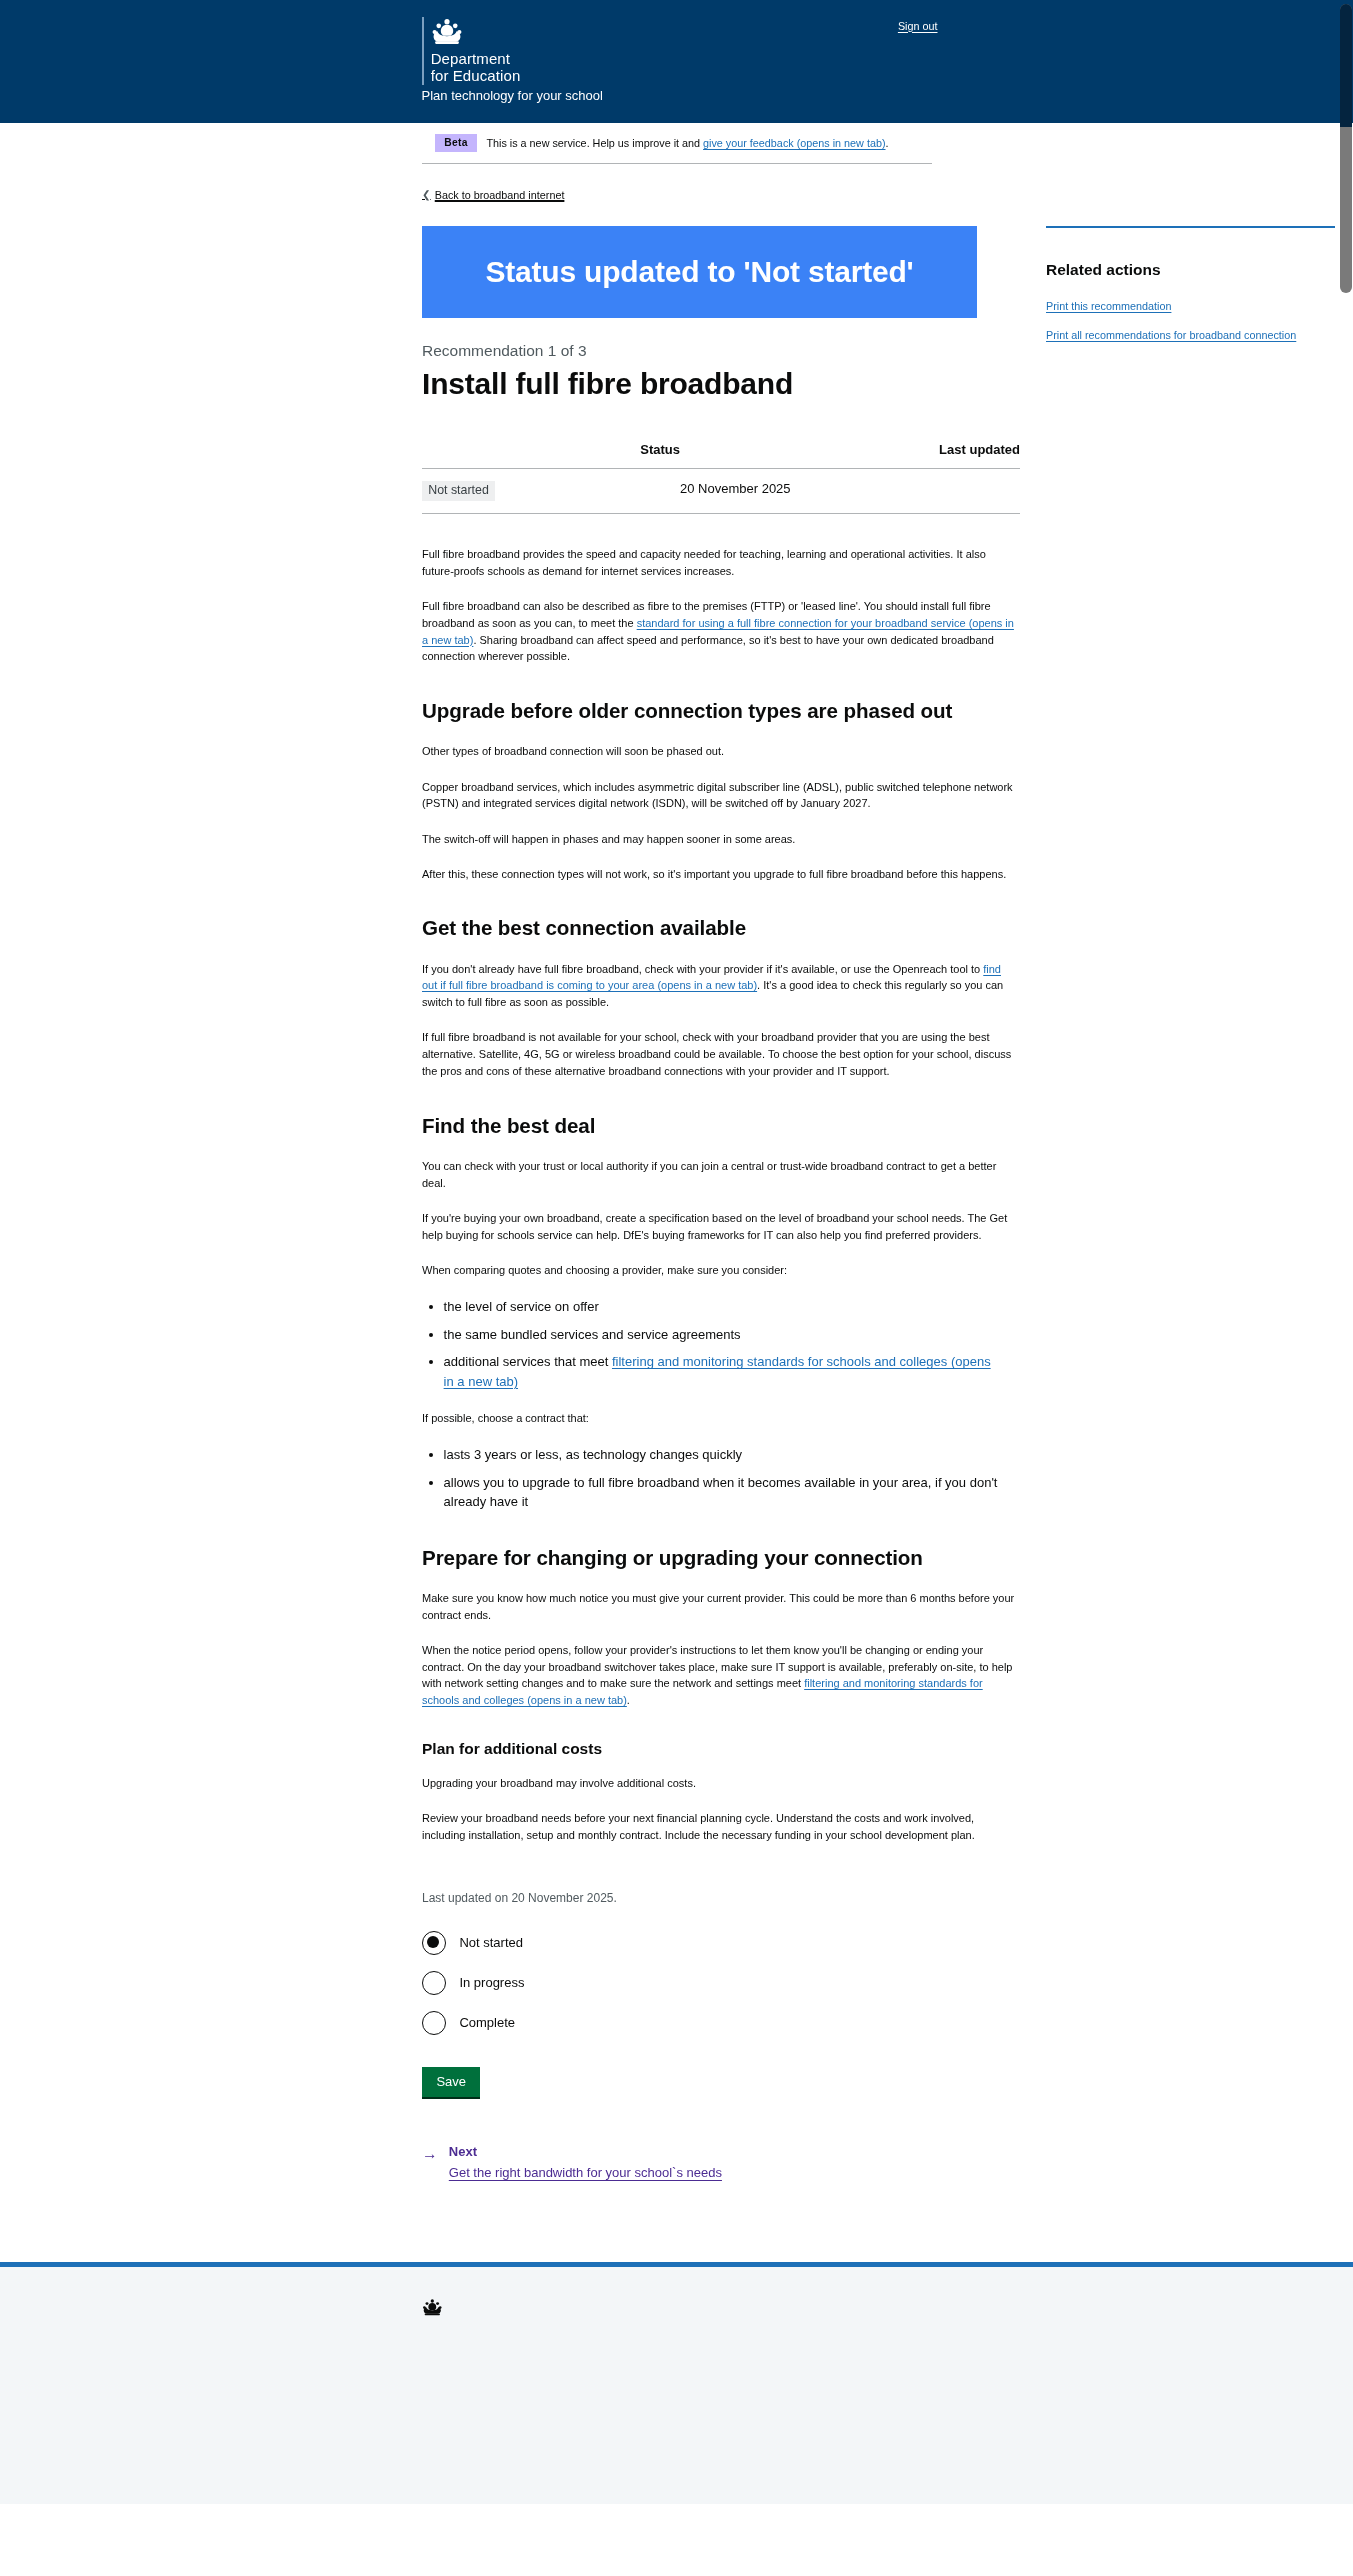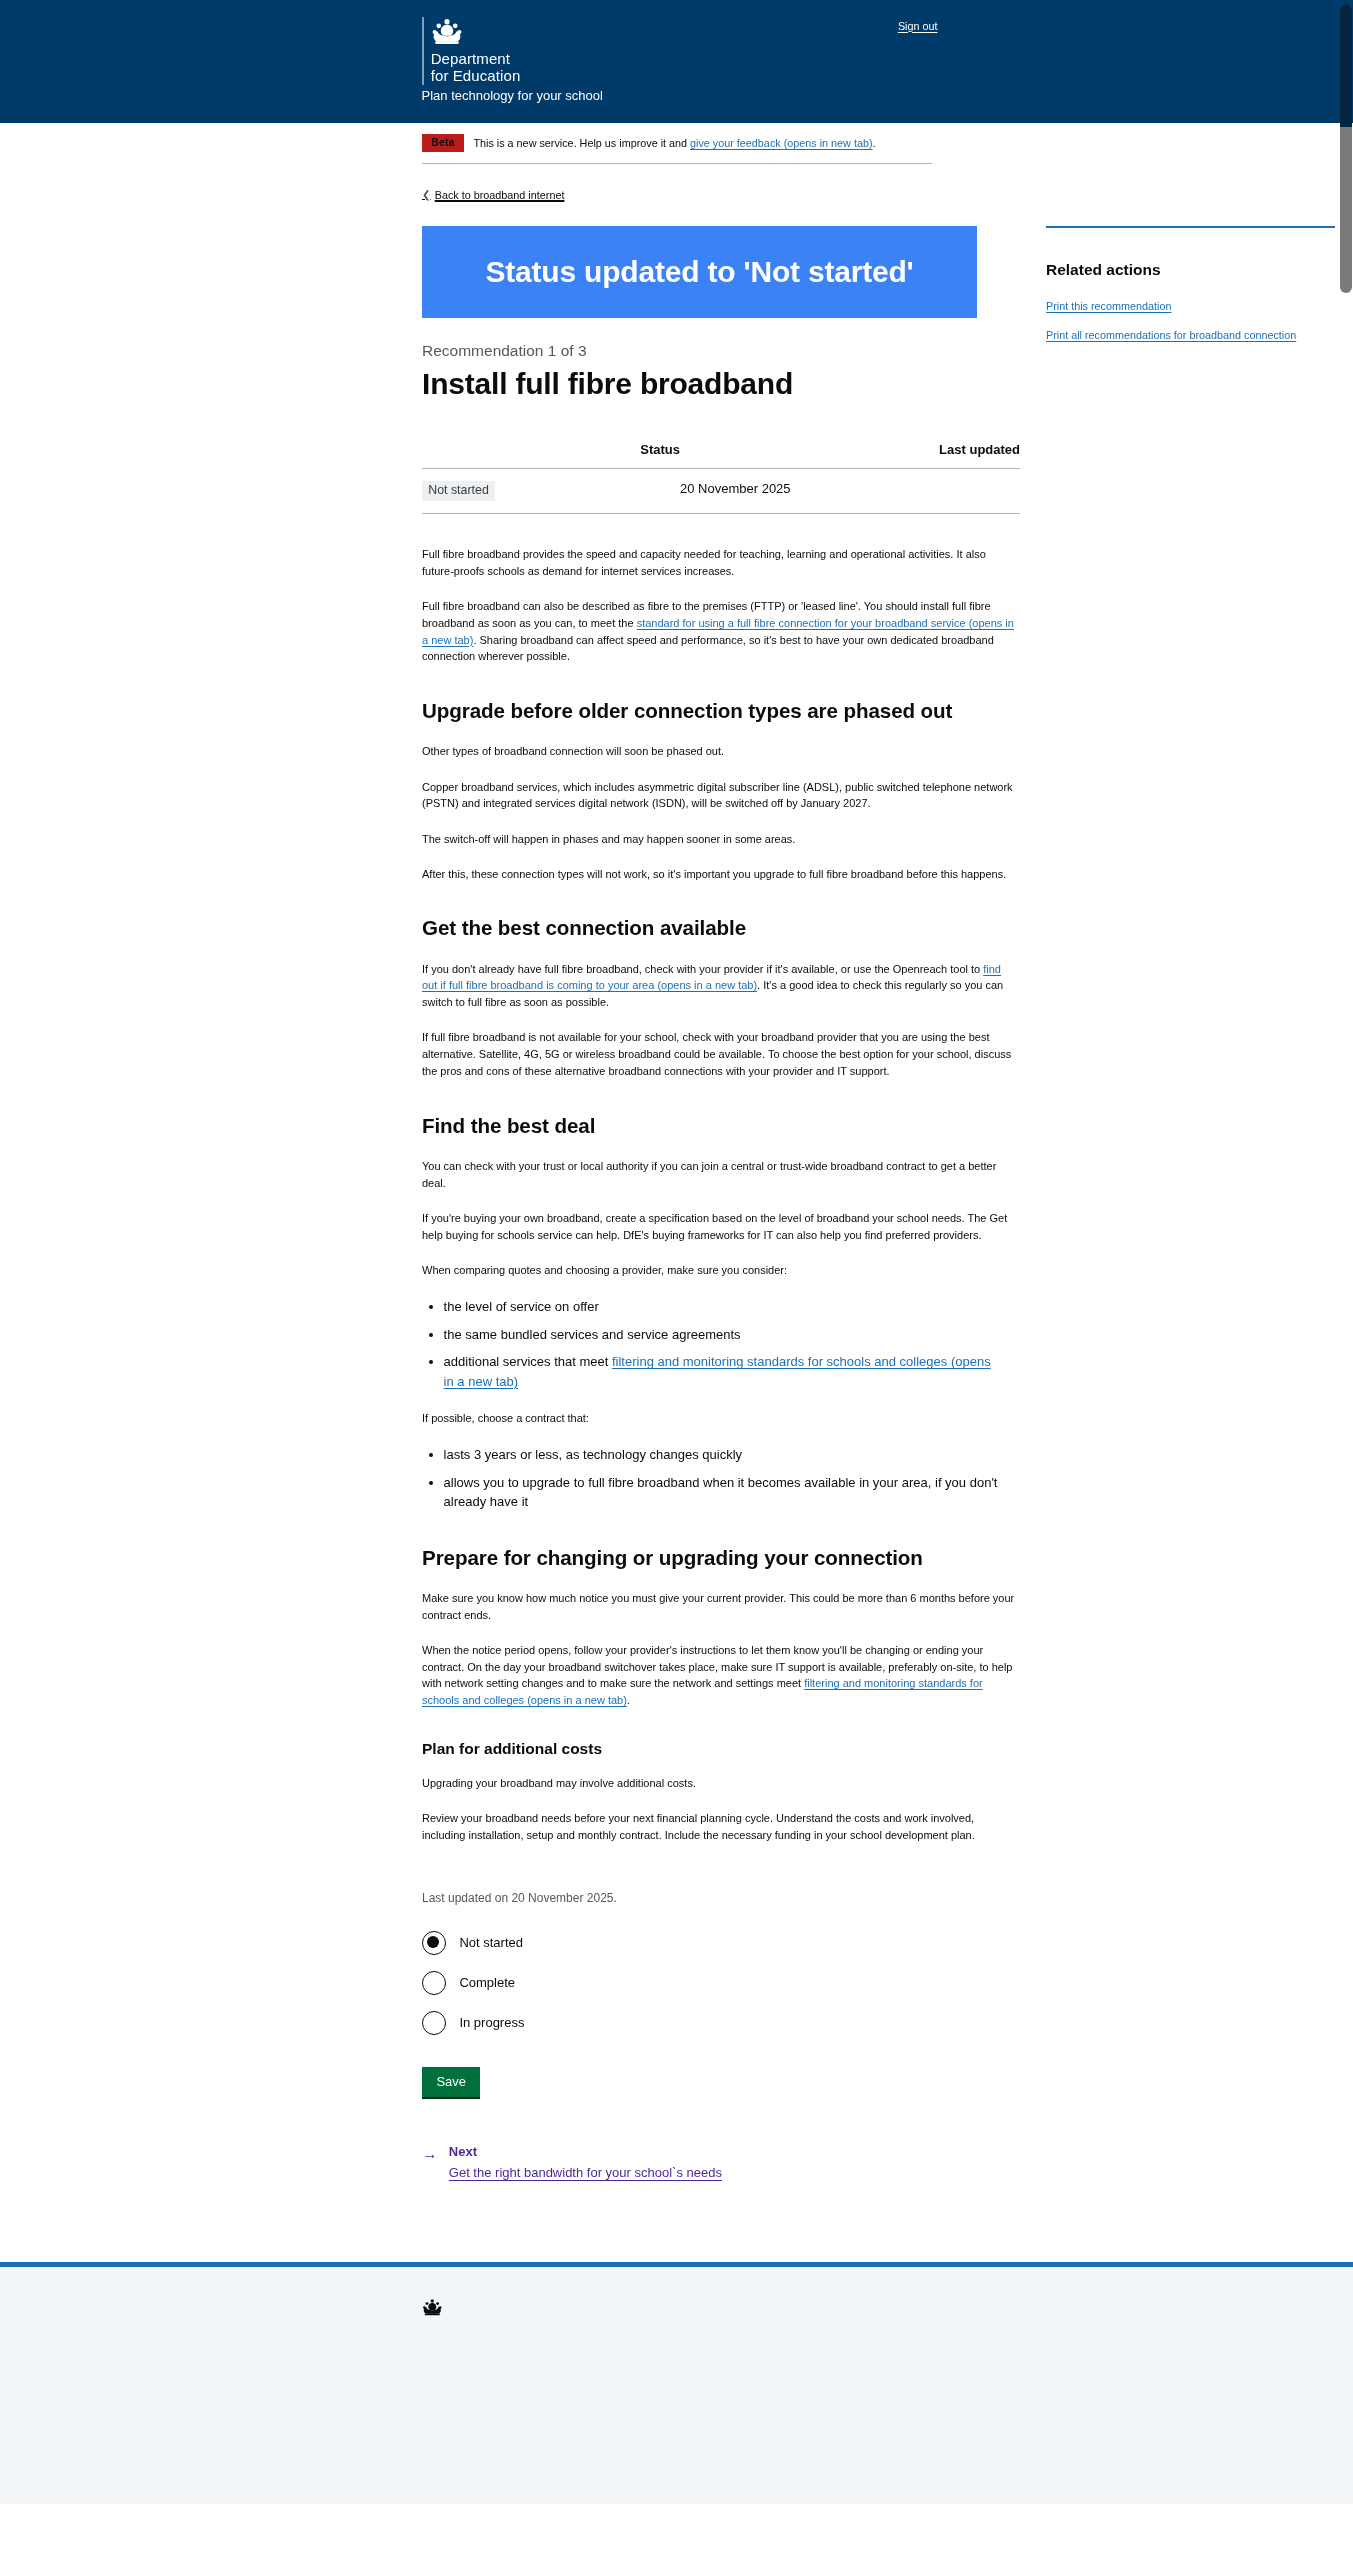--- a/index.html
+++ b/index.html
@@ -95,26 +95,27 @@
   .phase-banner {
     margin-left: 193px;
     margin-right: 193px;
     padding: 11.3px 0 11.3px 0;
     border-bottom: 1px solid #b1b4b6;
     display: flex;
     align-items: center;
     gap: 9.3px;
   }
   .phase-tag {
-    background: #b91c1c;
+    background: #c4b5fd;
     color: #0b0c0c;
     font-size: 10.3px;
     font-weight: 700;
     padding: 3.1px 9.3px 3.6px;
     letter-spacing: 0.3px;
+    margin-left: 13px;
   }
   .phase-text {
     font-size: 10.8px;
     color: #0b0c0c;
     line-height: 1.3;
   }
   .phase-text a { color: #1d70b8; text-decoration: underline; text-underline-offset: 1.5px; }
 
   
   .back-wrap {
@@ -485,25 +486,25 @@
       <div class="form-section">
         <div class="form-hint">Last updated on 20 November 2025.</div>
 
         <div class="radios">
           <label class="radio-row">
             <span class="radio-outer checked"></span>
             <span class="radio-label">Not started</span>
           </label>
           <label class="radio-row">
             <span class="radio-outer"></span>
-            <span class="radio-label">Complete</span>
+            <span class="radio-label">In progress</span>
           </label>
           <label class="radio-row">
             <span class="radio-outer"></span>
-            <span class="radio-label">In progress</span>
+            <span class="radio-label">Complete</span>
           </label>
         </div>
 
         <button class="btn-save">Save</button>
       </div>
 
       <div class="next-nav">
         <span class="next-arrow">→</span>
         <div>
           <div class="next-label">Next</div>

